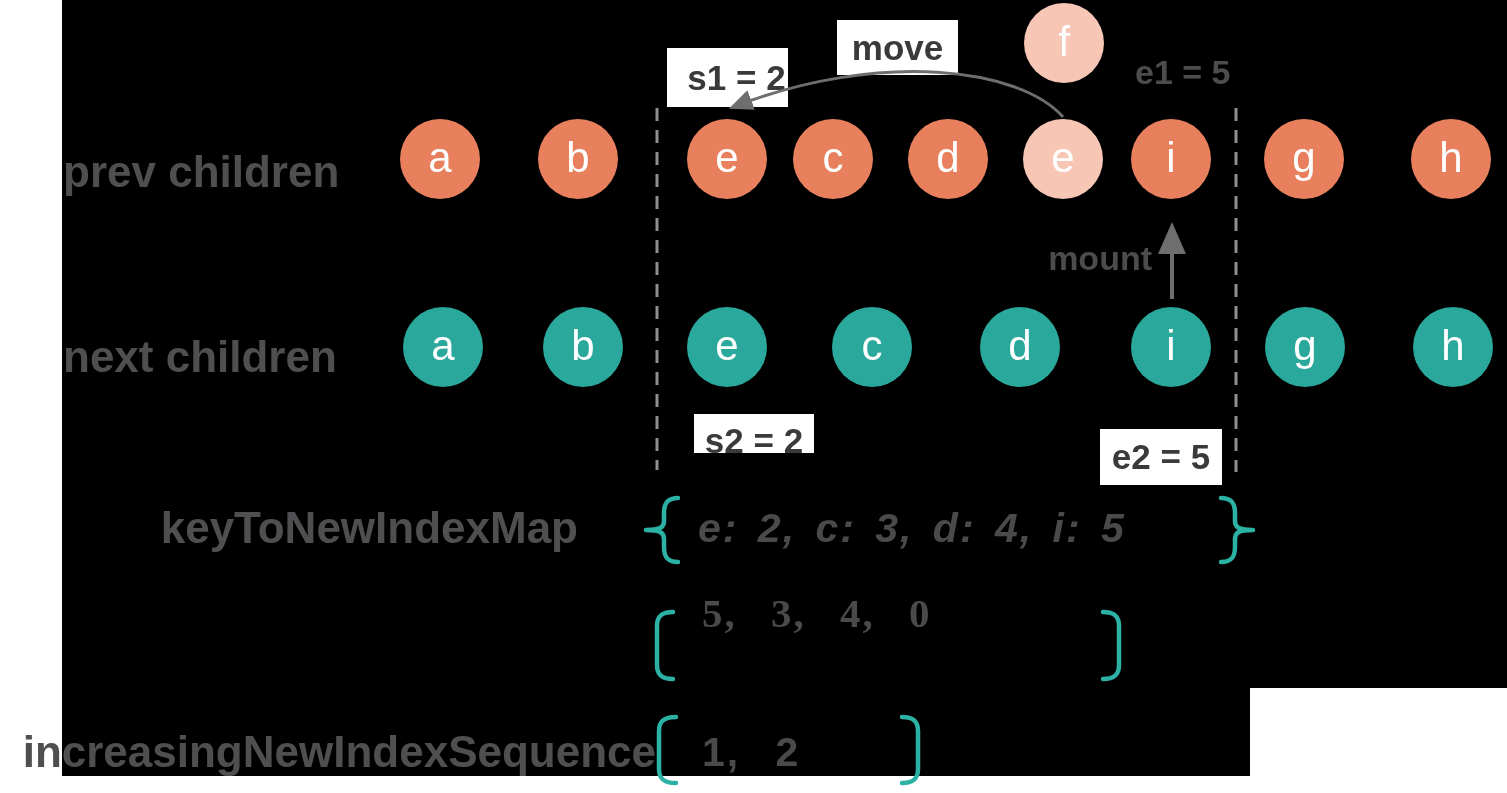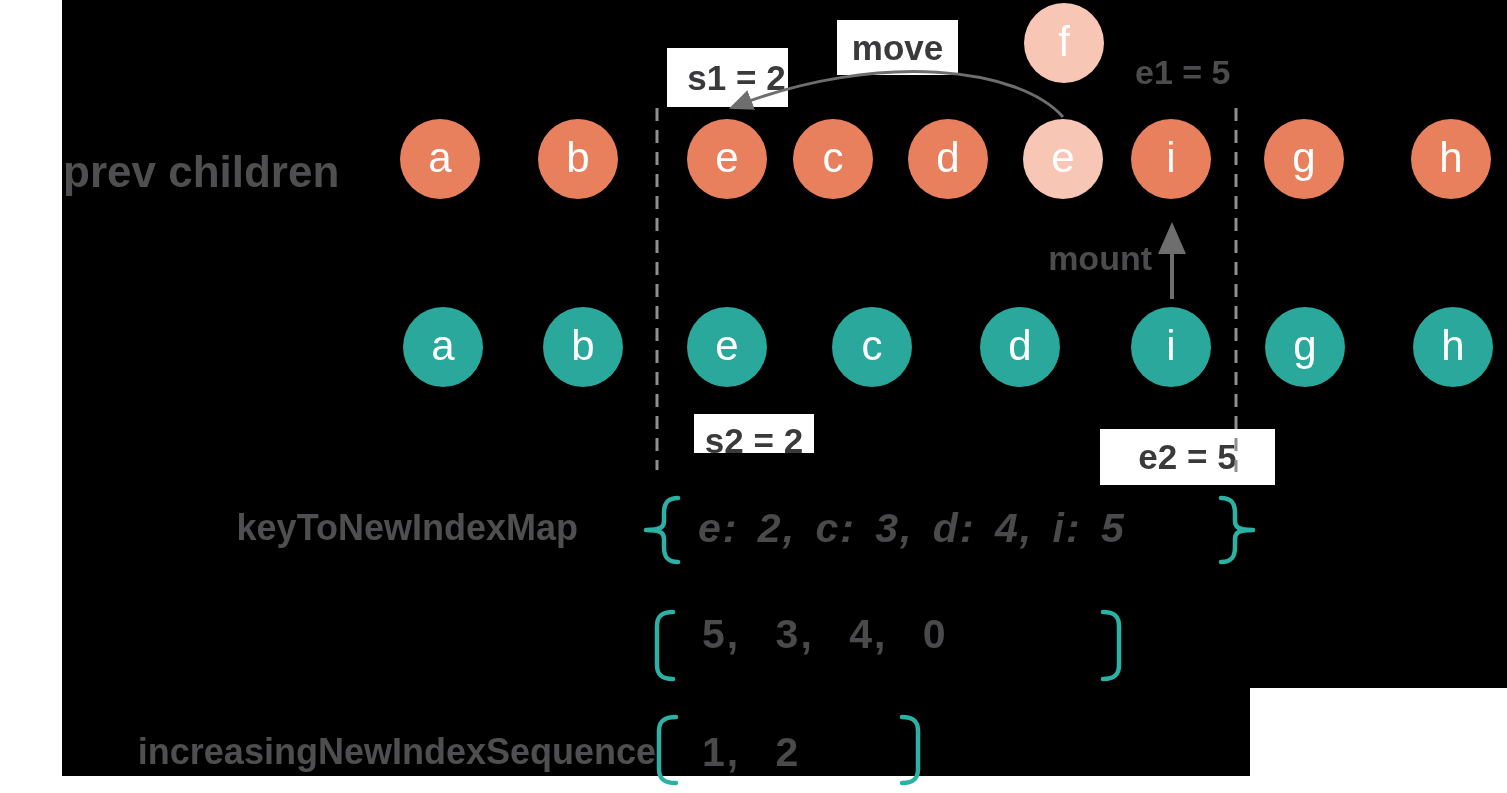--- a/index.html
+++ b/index.html
@@ -51,21 +51,21 @@
     position: absolute;
     color: #4C4C4E;
     font-size: 34px;
     font-weight: 600;
     line-height: 36px;
     white-space: nowrap;
   }
   .map-label {
     position: absolute;
     color: #4F4F51;
-    font-size: 36px;
+    font-size: 44px;
     font-weight: 600;
     line-height: 40px;
     white-space: nowrap;
     text-align: right;
   }
   .map-values {
     position: absolute;
     color: #4A4A4C;
     font-size: 41px;
     font-weight: 700;
@@ -86,20 +86,21 @@
   }
 </style>
 </head>
 <body>
 
 <div id="stage">
 
   <div id="canvas"></div>
 
   <div class="row-label" style="left:63px; top:152px;">prev children</div>
+  <div class="row-label" style="left:63px; top:337px;">next children</div>
 
   <div id="prev-row">
       <div class="node orange" style="left: 400px; top: 119px;">a</div>
       <div class="node orange" style="left: 538px; top: 119px;">b</div>
       <div class="node orange" style="left: 687px; top: 119px;">e</div>
       <div class="node orange" style="left: 793px; top: 119px;">c</div>
       <div class="node orange" style="left: 908px; top: 119px;">d</div>
       <div class="node orange light" style="left: 1023px; top: 119px;">e</div>
       <div class="node orange" style="left: 1131px; top: 119px;">i</div>
       <div class="node orange" style="left: 1264px; top: 119px;">g</div>
@@ -116,26 +117,26 @@
       <div class="node teal" style="left: 1413px; top: 307px;">h</div>
     </div>
 
   <div class="node orange light" style="left:1024px; top:3px;">f</div>
 
   <div class="tag-box" style="left:667px; top:48px; width:121px; height:59px; line-height:59px;padding-left:18px;">s1 = 2</div>
   <div class="tag-box" style="left:837px; top:20px; width:121px; height:55px; line-height:55px;">move</div>
   <div class="float-label" style="left:1127px; top:54px;margin-left:8px;">e1 = 5</div>
   <div class="float-label" style="left:1040px; top:240px; width:112px; text-align:right;">mount</div>
   <div class="tag-box" style="left:694px; top:414px; width:120px; height:39px; line-height:54px;">s2 = 2</div>
-  <div class="tag-box" style="left:1100px; top:429px; width:175px; height:56px; line-height:56px;">e2 = 5</div>
+  <div class="tag-box" style="left:1100px; top:429px; width:122px; height:56px; line-height:56px;">e2 = 5</div>
 
   <div class="map-label" style="right:929px; top:508px;">keyToNewIndexMap</div>
   <div class="map-values" style="left:698px; top:504px; letter-spacing:2px; word-spacing:6px;font-style:italic;">e: 2, c: 3, d: 4, i: 5</div>
 
-  <div class="map-values" style="left:702px; top:610px; letter-spacing:2px; word-spacing:22px;">5, 3, 4, 0</div>
+  <div class="map-values" style="left:702px; top:589px; letter-spacing:2px; word-spacing:22px;font-family:Liberation Serif, serif;">5, 3, 4, 0</div>
 
   <div class="map-label" style="right:851px; top:732px;">increasingNewIndexSequence</div>
   <div class="map-values" style="left:702px; top:728px; letter-spacing:2px; word-spacing:22px;">1, 2</div>
 
   <svg id="overlay-svg" viewBox="0 0 1507 793">
     <defs>
       <marker id="ah" markerWidth="10" markerHeight="8" refX="6.5" refY="3.5" orient="auto">
         <path d="M0,0 L8,3.5 L0,7 z" fill="#6E6E6E"></path>
       </marker>
     </defs>

